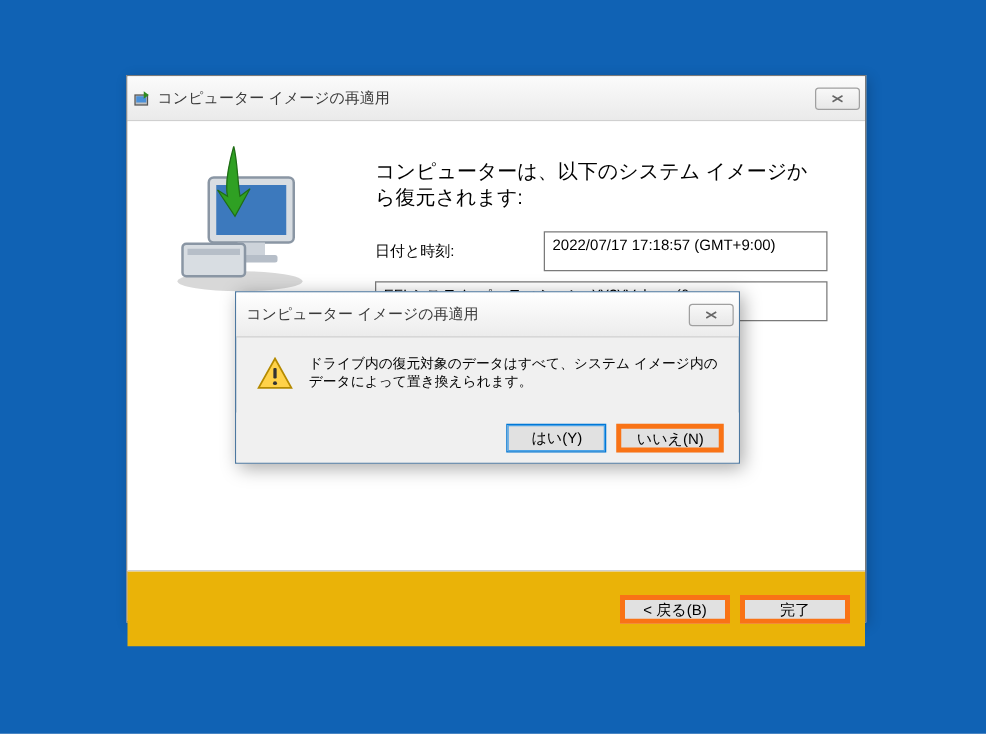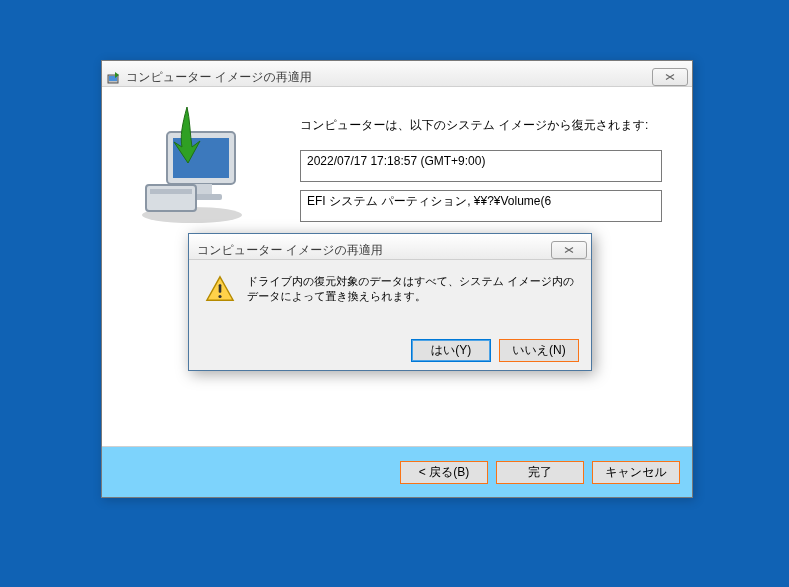--- a/index.html
+++ b/index.html
@@ -16,25 +16,25 @@
       position: absolute;
       left: 101px;
       top: 60px;
       width: 592px;
       height: 438px;
       background: #f0f0f0;
       border: 1px solid #7a7a7a;
       box-shadow: 2px 2px 10px rgba(0,0,0,0.2);
     }
     .titlebar {
-      height: 26px;
+      height: 36px;
       background: linear-gradient(#fbfbfb, #eaeaea);
       border-bottom: 1px solid #d0d0d0;
       display: flex;
-      align-items: flex-end;
+      align-items: center;
       padding: 0 4px;
     }
     .titlebar .icon { width: 16px; height: 16px; margin-right: 4px; }
     .titlebar .title { flex: 1; color: #3a3a3a; font-size: 12px; }
     .close-btn {
       width: 36px; height: 18px;
       border: 1px solid #a0a0a0;
       border-radius: 3px;
       background: linear-gradient(#f8f8f8,#e8e8e8);
       display: flex; align-items: center; justify-content: center;
@@ -49,48 +49,48 @@
     }
     .wizard-image {
       position: absolute;
       left: 30px; top: 20px;
       width: 120px; height: 120px;
     }
     .main-text {
       position: absolute;
       left: 198px; top: 30px; right: 30px;
     }
-    .main-text .heading { font-size: 12px; margin-bottom: 16px; }
+    .main-text .heading { font-size: 16px; margin-bottom: 16px; }
     .field-row { display: flex; margin-bottom: 8px; align-items: center; }
     .field-label { width: 135px; color: #000; }
     .field-box {
       flex: 1;
       border: 1px solid #7a7a7a;
       padding: 2px 6px;
       background: #fff;
       height: 32px;
       line-height: 16px;
       white-space: nowrap;
       overflow: hidden;
     }
     .footer {
-      height: 50px;
-      background: #7dd3fc;
+      height: 60px;
+      background: #eab308;
       display: flex;
       align-items: center;
       justify-content: flex-end;
       padding: 0 12px;
       gap: 8px;
     }
     .btn {
       min-width: 88px;
       height: 23px;
       padding: 0 12px;
       background: #e1e1e1;
-      border: 1px solid #f97316;
+      border: 4px solid #f97316;
       font-size: 12px;
       cursor: pointer;
     }
     
     .modal {
       position: absolute;
       left: 188px; top: 233px;
       width: 404px; height: 138px;
       background: #f0f0f0;
       border: 1px solid #4d78a0;
@@ -149,32 +149,32 @@
         <rect x="14" y="78" width="50" height="26" rx="3" fill="#d8dde2" stroke="#8a96a4" stroke-width="2"></rect>
         <rect x="18" y="82" width="42" height="5" fill="#b6bec8"></rect>
         <path d="M55 0 C 50 18, 48 30, 50 40 L42 35 L56 56 L68 34 L60 40 C 58 28, 58 12, 55 0 Z" fill="#2fa023" stroke="#1f6d15" stroke-width="1"></path>
       </svg>
     </div>
 
     <div class="main-text">
       <div class="heading">コンピューターは、以下のシステム イメージから復元されます:</div>
 
       <div class="field-row">
+        <div class="field-label">日付と時刻:</div>
         <div class="field-box">2022/07/17 17:18:57 (GMT+9:00)</div>
       </div>
       <div class="field-row">
         <div class="field-box">EFI システム パーティション, ¥¥?¥Volume(6</div>
       </div>
     </div>
   </div>
 
   <div class="footer">
     <button class="btn">&lt; 戻る(B)</button>
     <button class="btn">完了</button>
-    <button class="btn">キャンセル</button>
   </div>
 </div>
 
 <div class="modal">
   <div class="titlebar">
     <span class="title" style="padding-left:4px">コンピューター イメージの再適用</span>
     <div class="close-btn">
       <svg viewBox="0 0 14 10">
           <path d="M2 2 L12 8 M12 2 L2 8" stroke="#666" stroke-width="1.5" fill="none"></path>
         </svg>

